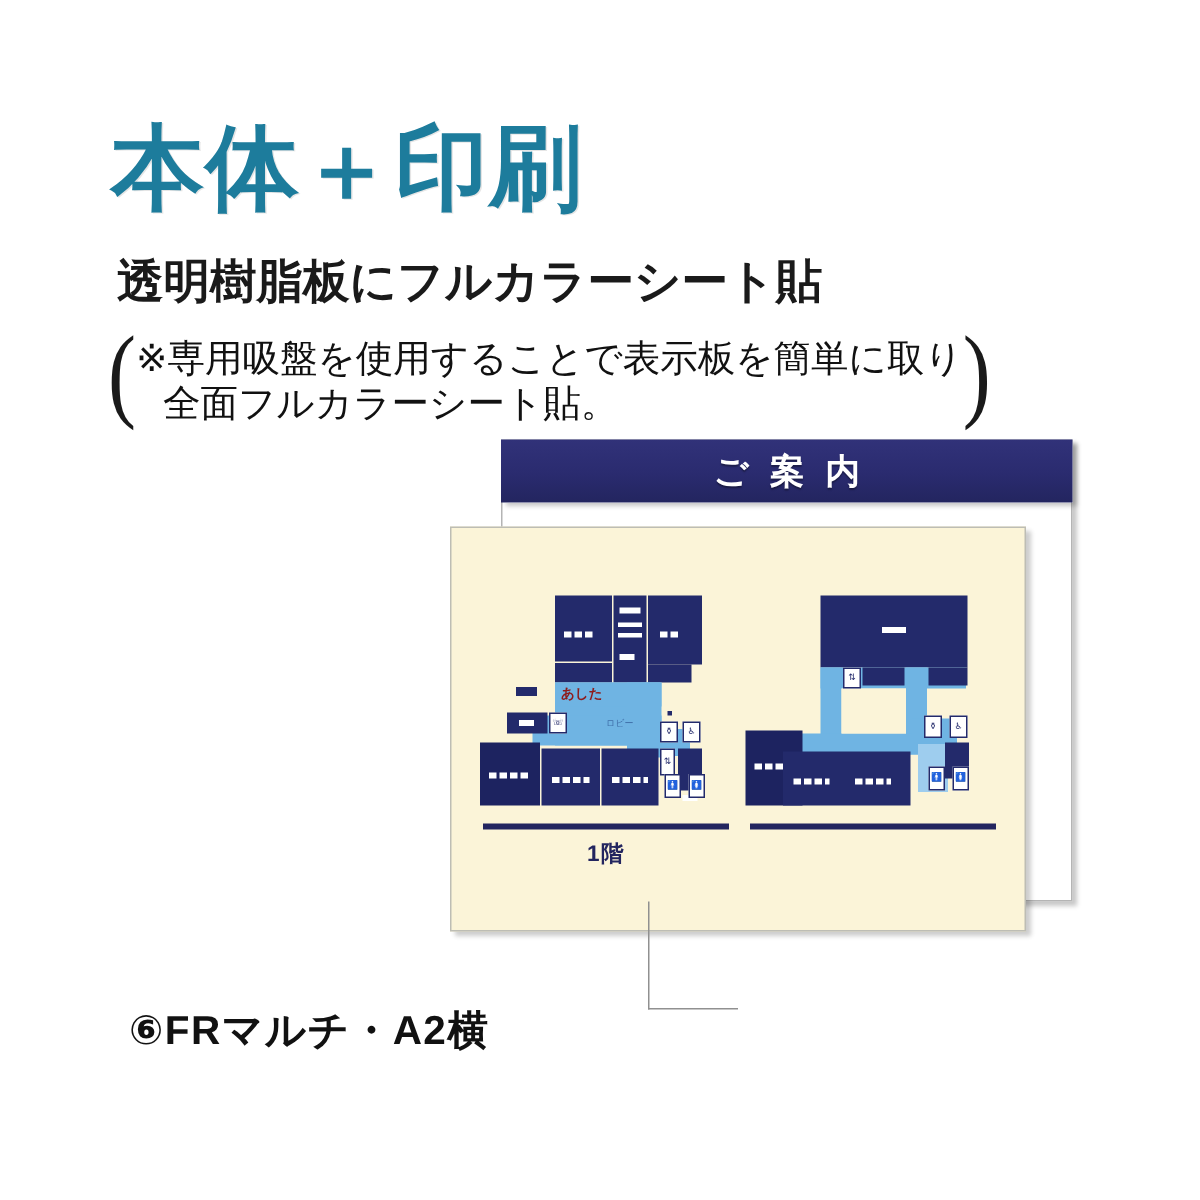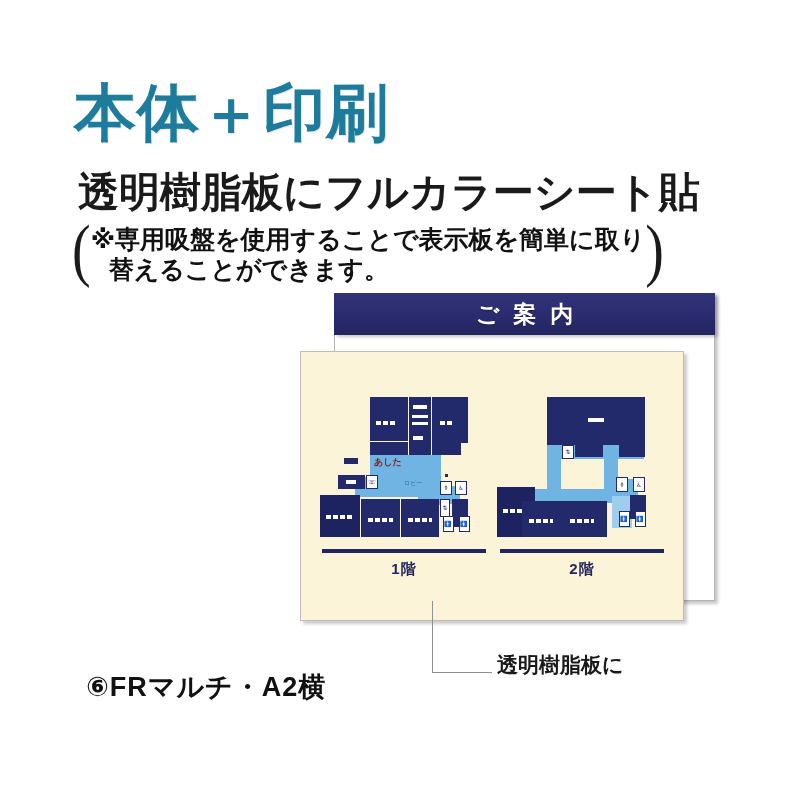--- a/index.html
+++ b/index.html
@@ -27,21 +27,21 @@
     color: #1d7c9c;
     letter-spacing: 1px;
     text-shadow: 1px 1px 0 rgba(0,0,0,0.10);
     white-space: nowrap;
   }
 
   #headline-sub {
     position: absolute;
     left: 78px;
     top: 172px;
-    font-size: 41px;
+    font-size: 31px;
     line-height: 1.0;
     font-weight: 700;
     color: #1a1a1a;
     letter-spacing: 0px;
     white-space: nowrap;
   }
 
   #note-wrap {
     position: absolute;
     left: 72px;
@@ -55,21 +55,21 @@
     line-height: 56px;
     font-weight: 400;
     color: #1a1a1a;
     transform: scaleY(1.25);
     transform-origin: center;
     font-family: "Liberation Serif", serif;
   }
   #note-lines {
     font-size: 25px;
     line-height: 30px;
-    font-weight: 700;
+    font-weight: 400;
     color: #111111;
     white-space: nowrap;
     padding-top: 2px;
   }
   #note-line2 { padding-left: 18px; }
 
   
   #sign-assembly {
     position: absolute;
     left: 296px;
@@ -273,21 +273,21 @@
 <body>
 
 <div id="headline-title">本体＋印刷</div>
 
 <div id="headline-sub">透明樹脂板にフルカラーシート貼</div>
 
 <div id="note-wrap">
   <div class="paren">(</div>
   <div id="note-lines">
     <div id="note-line1">※専用吸盤を使用することで表示板を簡単に取り</div>
-    <div id="note-line2">替えることができます。</div>
+    <div id="note-line2">全面フルカラーシート貼。</div>
   </div>
   <div class="paren">)</div>
 </div>
 
 <div id="sign-assembly">
 
   <div id="back-plate"></div>
 
   <div id="sign-header">
     <span id="sign-header-text">ご案内</span>
@@ -409,26 +409,24 @@
         <div class="rlabel" style="left:74px; top:128px; width:5px;"></div>
         <div class="rlabel" style="left:81px; top:128px; width:5px;"></div>
         <div class="rlabel" style="left:88px; top:128px; width:5px;"></div>
         <div class="rlabel" style="left:95px; top:128px; width:3px;"></div>
 
         <div class="iconbox" style="left:123px; top:120px; width:11px; height:16px;">🚹</div>
         <div class="iconbox" style="left:139px; top:120px; width:11px; height:16px;">🚺</div>
 
       </div>
       <div class="rule"></div>
-      <div class="floor-label">2階</div>
     </div>
 
   </div>
 </div>
 
 <div id="leader-v"></div>
 <div id="leader-h"></div>
 
 <div id="callout">
-  <div>透明樹脂板に</div>
 </div>
 
 <div id="caption">⑥FRマルチ・A2横</div>
 
 </body></html>

